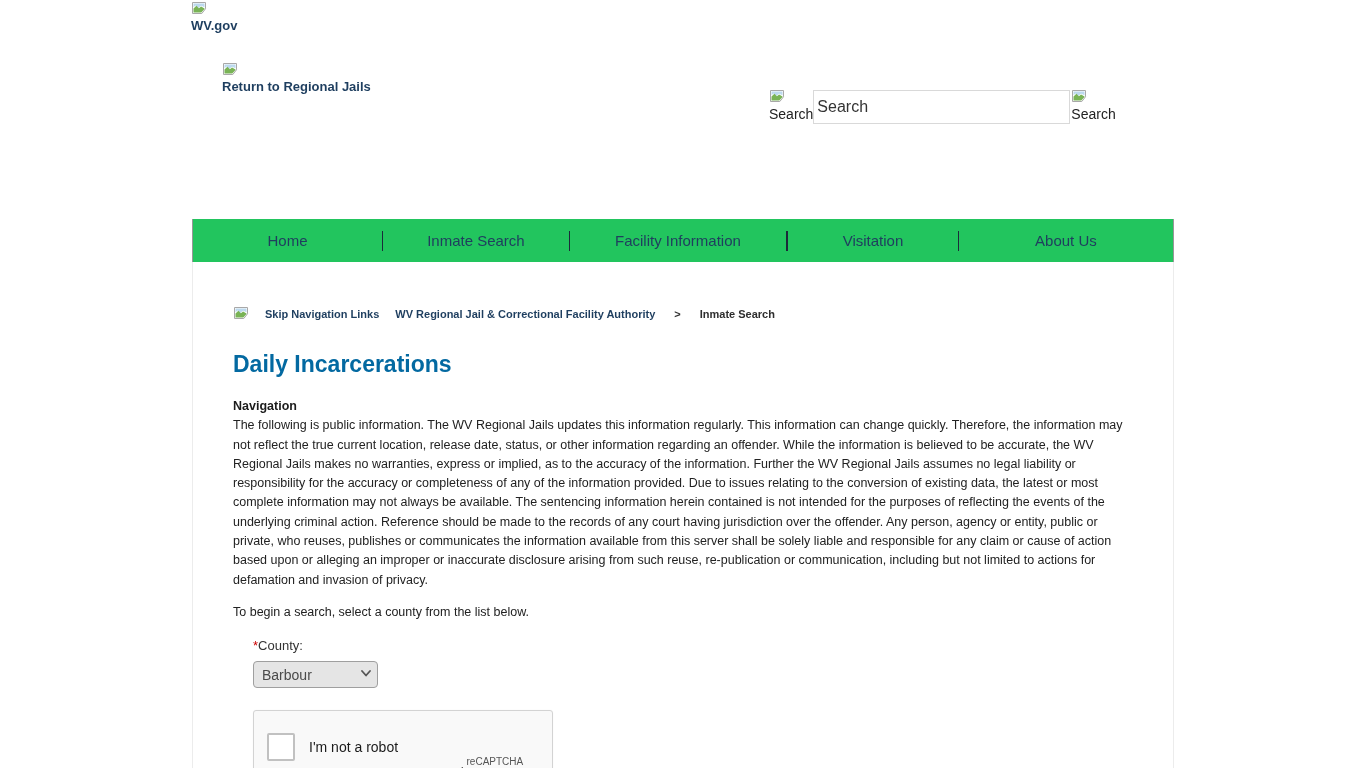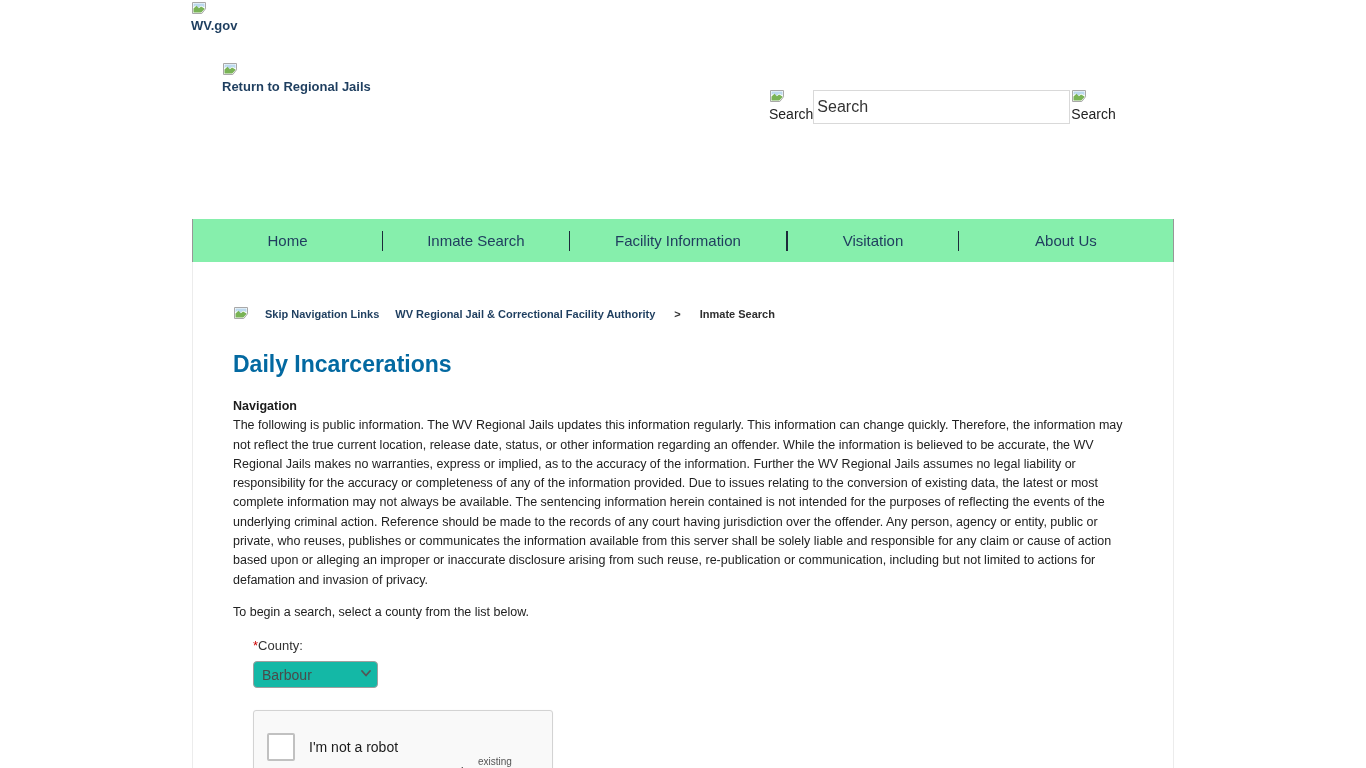--- a/index.html
+++ b/index.html
@@ -20,21 +20,21 @@
   .search-img-right { margin-left:1px; margin-top:1px; }
   .search-input { width:257px; height:34px; border:1px solid #d9d9d9; background:#fff;
                   font-family:"Liberation Sans", sans-serif; font-size:16px; color:#333;
                   padding:0 0 0 3px; outline:none; margin-top:2px; }
 
   
   .column { width:982px; margin:0 auto; }
 
   
   .nav-bar { height:43px; border-left:1px solid #979797; border-right:1px solid #979797;
-             display:flex; align-items:center; background:#86efac; }
+             display:flex; align-items:center; background:#22c55e; }
   .nav-item { display:flex; align-items:center; justify-content:center;
               font-size:15px; color:#203e5f; cursor:pointer; height:100%;
               text-decoration:none; }
   .nav-sep { width:1px; height:20px; background:#1c2b3a; flex:0 0 auto; }
   .ni-1{flex:166;} .ni-2{flex:163;} .ni-3{flex:190;} .ni-4{flex:126;} .ni-5{flex:149;} .ni-6{flex:188;}
 
   
   .content { border-left:1px solid #ececec; border-right:1px solid #ececec;
              min-height:506px; padding:44px 40px 0 40px; }
 
@@ -52,21 +52,21 @@
   .disclaimer-body { font-size:12.5px; line-height:19.3px; width:902px; color:#222; }
 
   .instruction { margin-top:13px; font-size:12.5px; line-height:19.3px; color:#222; }
 
   .county-field { margin-top:16px; margin-left:20px; }
   .county-label { font-size:13px; color:#333; line-height:16px; }
   .required-marker { color:#cc0000; }
 
   .select-wrap { position:relative; margin-top:7px; width:125px; height:27px; }
   .county-select { width:125px; height:27px; border:1px solid #9f9f9f; border-radius:4px;
-                   background:#14b8a6; color:#4a4a4a; font-family:"Liberation Sans", sans-serif;
+                   background:#e5e5e5; color:#4a4a4a; font-family:"Liberation Sans", sans-serif;
                    font-size:14px; padding:0 22px 0 8px; appearance:none; -webkit-appearance:none; }
   .select-chevron { position:absolute; right:7px; top:9px; pointer-events:none; }
 
   
   .recaptcha { margin-top:22px; margin-left:20px; position:relative; width:300px; height:90px;
                background:#f9f9f9; border:1px solid #d3d3d3; border-radius:3px;
                box-shadow:0 0 2px rgba(0,0,0,0.03); }
   .rc-checkbox { position:absolute; left:13px; top:22px; width:28px; height:28px;
                  background:#fff; border:2px solid #c1c1c1; border-radius:2px; cursor:pointer; }
   .rc-label { position:absolute; left:55px; top:28px; font-size:14px; color:#1b1b1b; }
@@ -167,21 +167,21 @@
         <svg class="select-chevron" width="10" height="7" viewBox="0 0 10 7">
           <polyline points="1,1 5,5.5 9,1" fill="none" stroke="#555" stroke-width="1.8" stroke-linecap="round" stroke-linejoin="round"></polyline>
         </svg>
       </div>
     </div>
 
     <div class="recaptcha">
       <div class="rc-checkbox"></div>
       <div class="rc-label">I'm not a robot</div>
       <div class="rc-brand">
-        <div class="rc-brand-name">existing</div>
+        <div class="rc-brand-name">reCAPTCHA</div>
         <div class="rc-links">
           <a>Privacy</a>
           <span>-</span>
           <a>Terms</a>
         </div>
       </div>
     </div>
 
   </div>
 </div>

